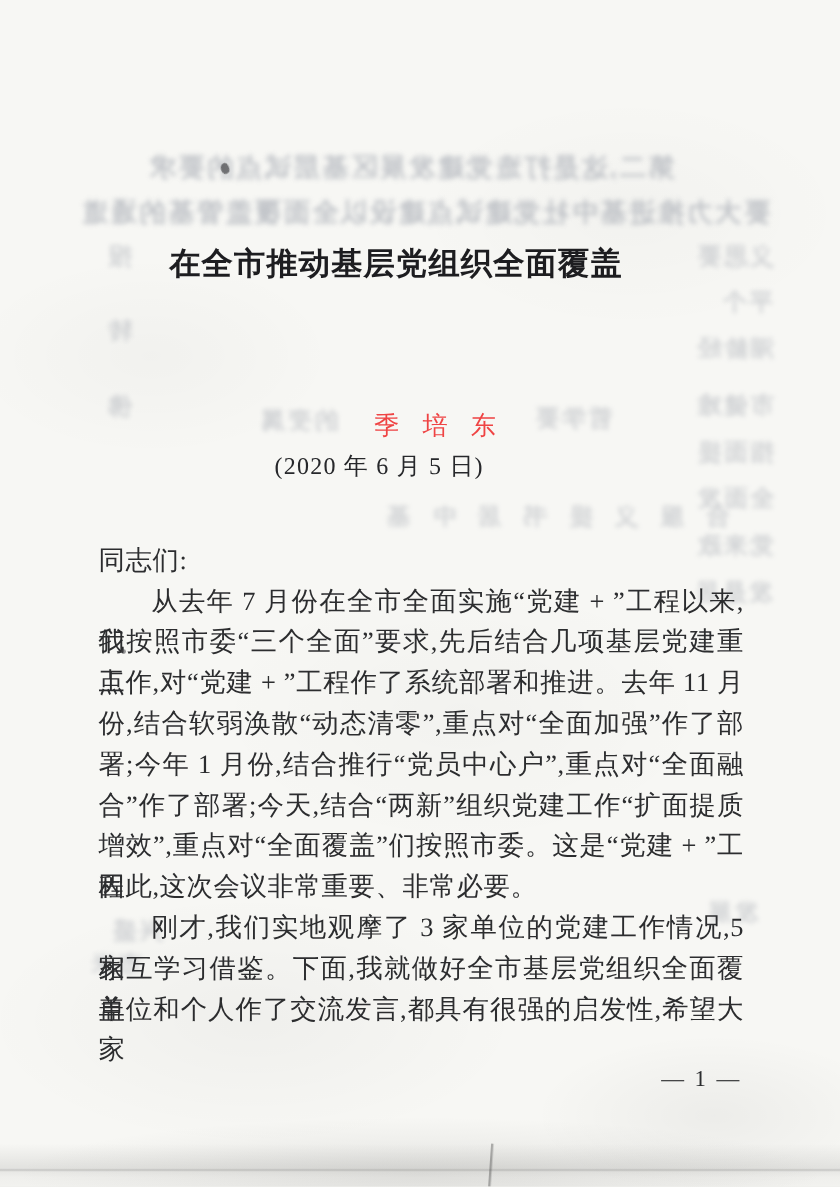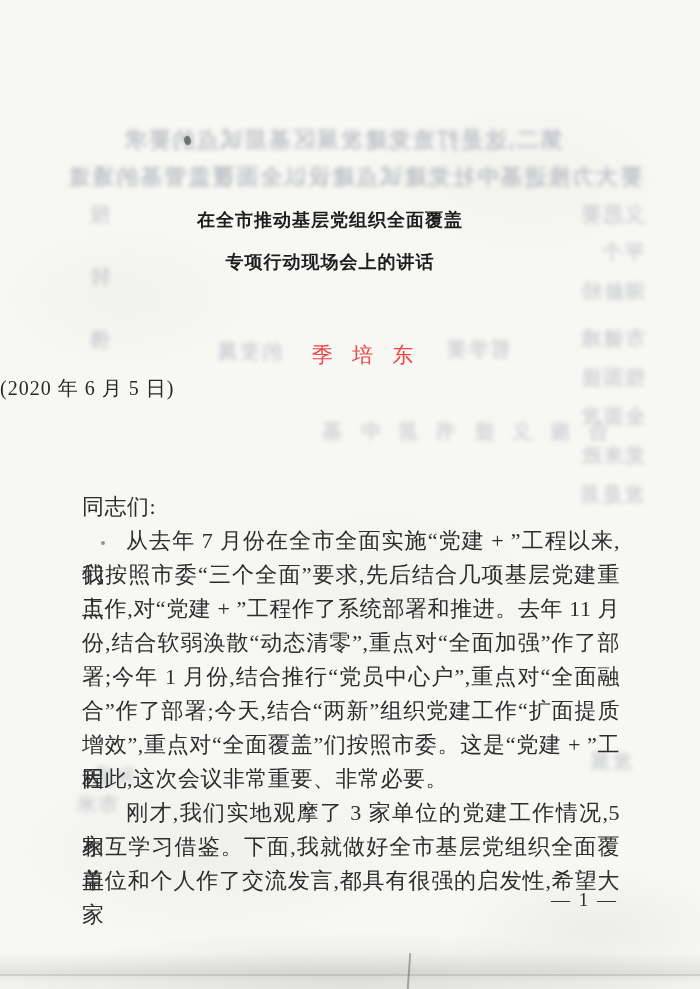--- a/index.html
+++ b/index.html
@@ -53,37 +53,37 @@
     white-space:nowrap;overflow:hidden;
     letter-spacing:2px;line-height:1;
     font-size:20px;
   }
   .bleed.strong{opacity:.6;color:#9ba0aa;}
   
   .title{
     position:absolute;top:199px;left:0;width:696px;
     box-sizing:border-box;padding-right:36px;
     text-align:center;
-    font-size:18px;line-height:42px;font-weight:700;
+    font-size:26px;line-height:42px;font-weight:700;
     color:#1d1d20;letter-spacing:1px;margin:0;
   }
   .author{
     position:absolute;top:341px;left:16px;width:700px;
     text-align:center;font-size:21px;letter-spacing:7px;
     color:#ef4444;
   }
   .dateline{
     position:absolute;top:375px;left:0;width:672px;
     box-sizing:border-box;padding-right:40px;
-    font-size:20px;letter-spacing:1px;
+    text-align:center;font-size:20px;letter-spacing:1px;
     color:#27282b;
   }
   .bodytext{
     position:absolute;top:450px;left:82px;width:538px;
-    font-size:22px;line-height:34px;color:#2c2d2f;margin-top:40px;
+    font-size:22px;line-height:34px;color:#2c2d2f;
   }
   .bline{
     height:34px;overflow:visible;
     text-align:justify;text-align-last:justify;
     letter-spacing:.5px;
   }
   .bline.nofill{text-align-last:left;}
   .bline.indent{text-indent:44px;}
   .pagenum{
     position:absolute;top:889px;right:82px;
@@ -112,21 +112,20 @@
   <span class="bleed" style="left:548px;top:484px;width:96px;">发是居</span>
   <span class="bleed" style="left:202px;top:341px;width:80px;">的变属</span>
   <span class="bleed" style="left:422px;top:339px;width:88px;">哲学要</span>
   <span class="bleed" style="left:252px;top:421px;width:356px;letter-spacing:18px;">合服义提书居中基</span>
   <span class="bleed" style="left:560px;top:751px;width:72px;">发展</span>
   <span class="bleed" style="left:58px;top:766px;width:78px;">兴盛</span>
   <span class="bleed" style="left:58px;top:794px;width:60px;">市米</span>
 
   <h1 class="title">
     <div>在全市推动基层党组织全面覆盖</div>
-    <div>专项行动现场会上的讲话</div>
   </h1>
 
   <div class="author">季 培 东</div>
   <div class="dateline">(2020 年 6 月 5 日)</div>
 
   <div class="bodytext">
     <div class="bline nofill">同志们:</div>
     <div class="bline indent">从去年 7 月份在全市全面实施“党建 + ”工程以来,我</div>
     <div class="bline">们按照市委“三个全面”要求,先后结合几项基层党建重点</div>
     <div class="bline">工作,对“党建 + ”工程作了系统部署和推进。去年 11 月</div>

